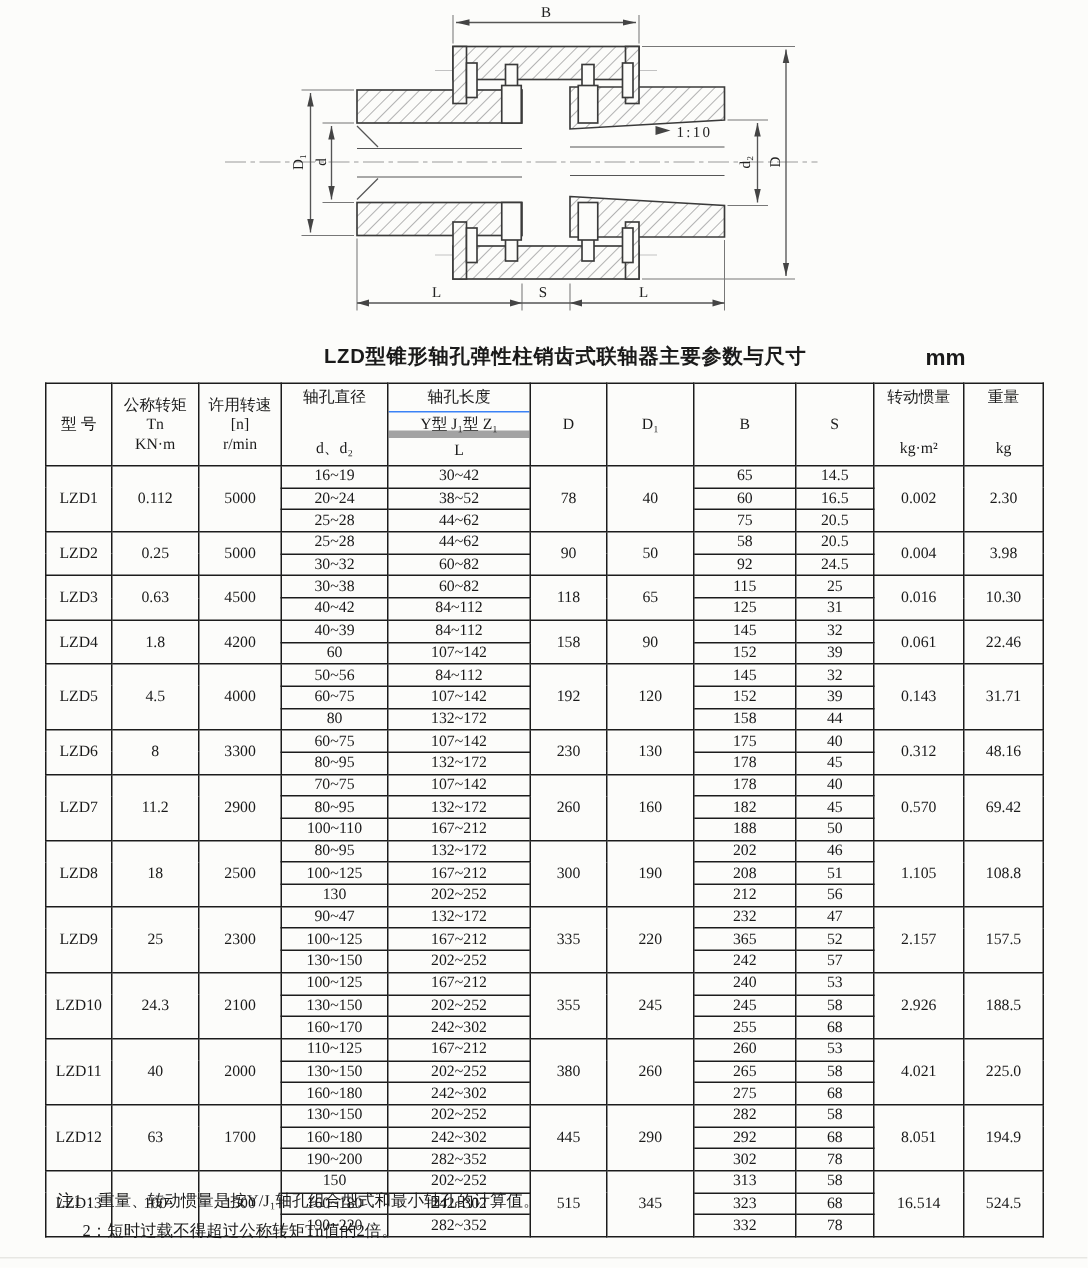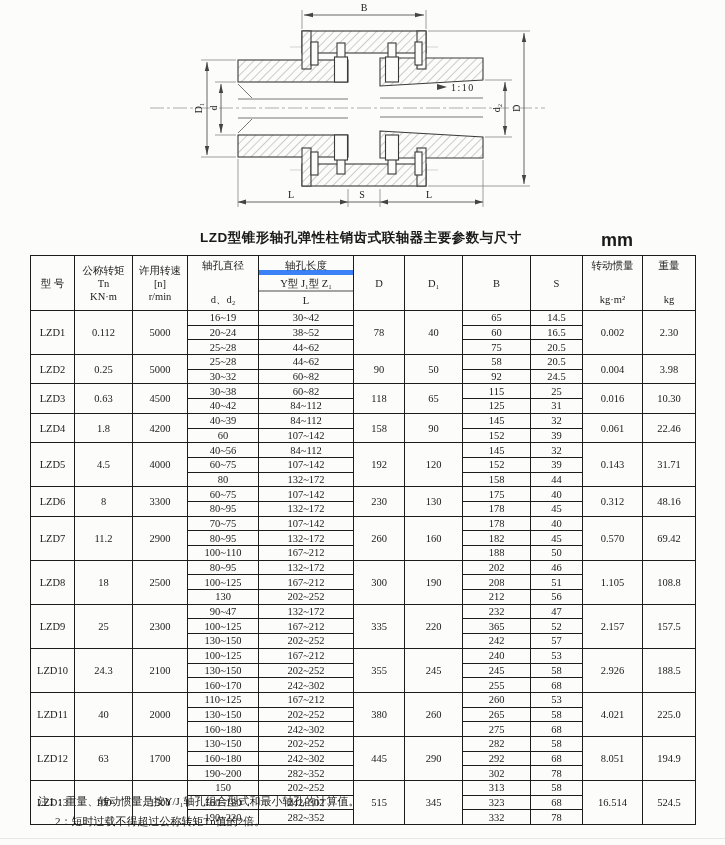--- a/index.html
+++ b/index.html
@@ -15,36 +15,36 @@
   svg .white{fill:#fcfcfa;stroke:#3a3a3a;stroke-width:1;}
   svg .bore{stroke:#2b2b2b;stroke-width:1.6;}
   svg .thin{stroke:#555;stroke-width:0.8;}
   svg .cl{stroke:#999;stroke-width:0.8;stroke-dasharray:14 3 3 3;}
   svg .cl2{stroke:#c2c2c2;stroke-width:0.7;}
   svg .dim{stroke:#555;stroke-width:0.9;fill:none;}
   svg .ext{stroke:#777;stroke-width:0.7;}
   svg text.dim-label{font-family:"Liberation Serif","DejaVu Serif",serif;font-size:10px;fill:#222;}
   svg .arrow{fill:#444;}
   
-  .title-row{position:absolute;top:229px;left:0;width:593px;height:22px;
+  .title-row{position:absolute;top:229px;left:16px;width:593px;height:22px;
     font-family:"Liberation Sans","DejaVu Sans",sans-serif;}
   .doc-title{position:absolute;left:200px;top:0;font-size:13.5px;font-weight:bold;letter-spacing:0.5px;}
-  .unit-label{position:absolute;left:601px;top:1px;font-size:18px;font-weight:bold;}
+  .unit-label{position:absolute;left:601px;top:1px;font-size:15px;font-weight:bold;}
   
   .param-table{position:absolute;top:255px;left:30px;}
   table{border-collapse:collapse;table-layout:fixed;width:665px;background:#fcfcfa;}
   th,td{border:1px solid #1c1c1c;padding:0;text-align:center;font-weight:normal;
         font-size:10.5px;line-height:13px;overflow:hidden;}
   thead th{height:54px;vertical-align:middle;margin-left:36px;}
   tbody td{height:13.7px;vertical-align:middle;white-space:nowrap;}
   .hstack{display:flex;flex-direction:column;justify-content:center;height:100%;}
   .hsplit{display:flex;flex-direction:column;justify-content:space-between;height:100%;padding:3px 0 4px 0;box-sizing:border-box;}
   .len-th > div{box-sizing:border-box;}
-  .len-top{height:19px;line-height:19px;border-bottom:5px solid #3b82f6;}
-  .len-mid{height:17px;line-height:17px;border-bottom:2px solid #a3a3a3;}
+  .len-top{height:19px;line-height:19px;border-bottom:1px solid #3b82f6;}
+  .len-mid{height:17px;line-height:17px;border-bottom:5px solid #a3a3a3;}
   .len-bot{height:18px;line-height:18px;}
   
   .notes{position:absolute;top:791px;left:38px;font-size:11px;line-height:20px;}
   .note-2{margin-left:17px;}
   .page-edge{position:absolute;top:838px;left:0;width:725px;height:1px;background:#e7e7e3;}
 </style>
 </head>
 <body>
 
 <div class="page">
@@ -310,21 +310,21 @@
           <tr>
             <td>60</td>
             <td>107~142</td>
             <td>152</td>
             <td>39</td>
           </tr>
           <tr>
             <td rowspan="3">LZD5</td>
             <td rowspan="3">4.5</td>
             <td rowspan="3">4000</td>
-            <td>40~56</td>
+            <td>50~56</td>
             <td>84~112</td>
             <td rowspan="3">192</td>
             <td rowspan="3">120</td>
             <td>145</td>
             <td>32</td>
             <td rowspan="3">0.143</td>
             <td rowspan="3">31.71</td>
           </tr>
           <tr>
             <td>60~75</td>

